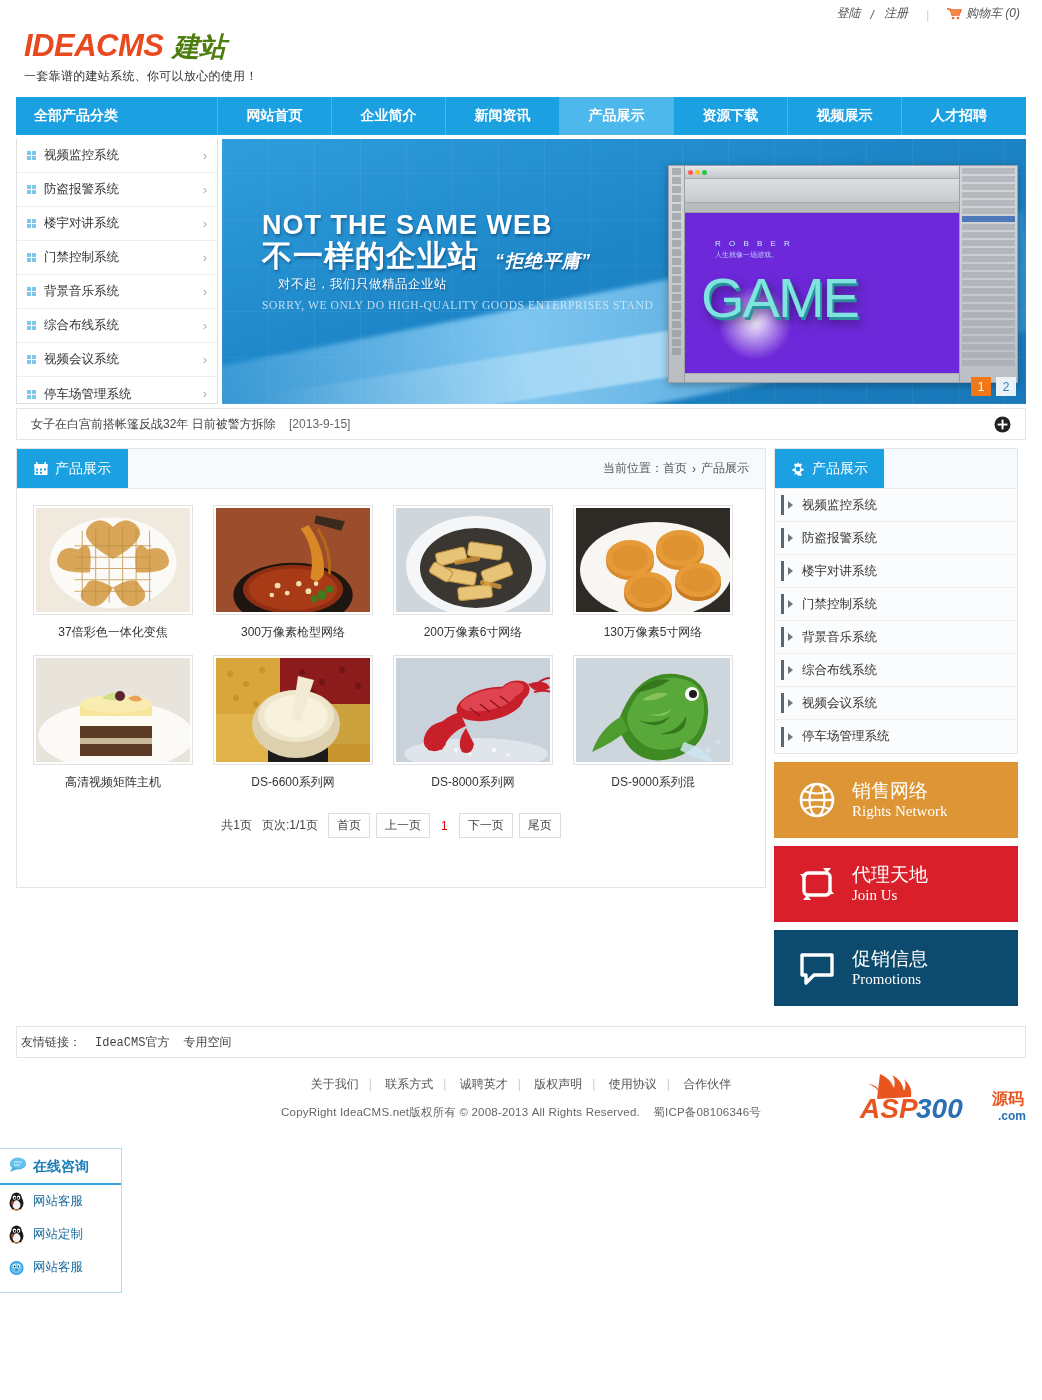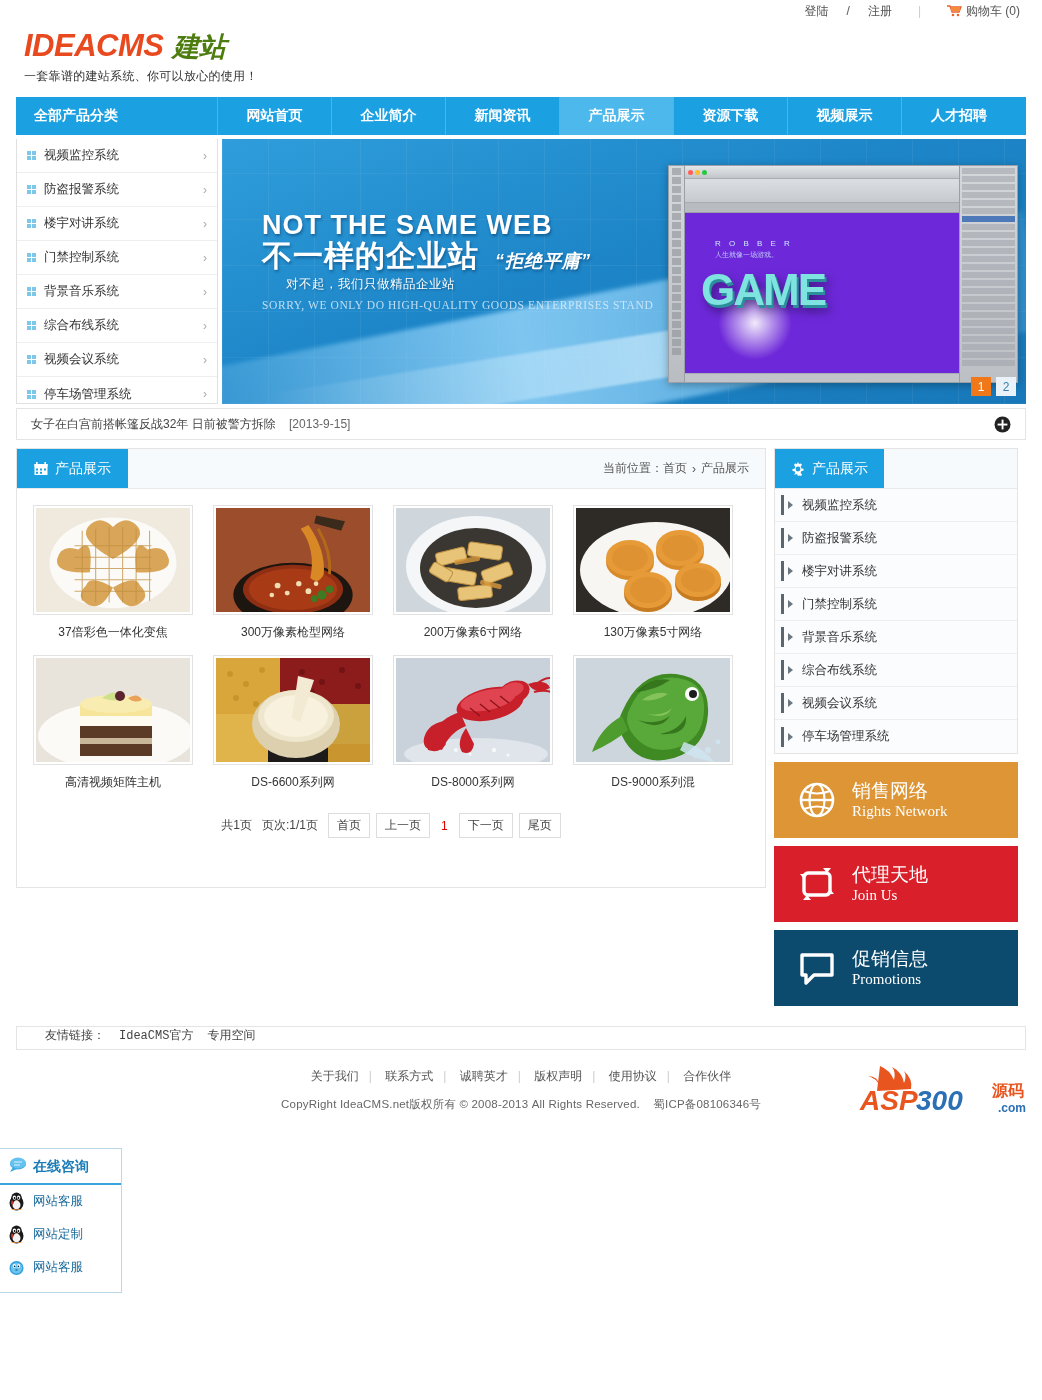--- a/index.html
+++ b/index.html
@@ -12,25 +12,26 @@
     position: relative;
     overflow: hidden;
   }
   .page { width: 1042px; position: relative; }
 
   
   .topbar {
     height: 22px;
     display: flex;
     justify-content: flex-end;
-    align-items: center;
+    align-items: flex-end;
     padding-right: 22px;
     font-size: 12px;
     color: #555;
-    gap: 18px;
+    gap: 10px;
+    font-style: italic;
   }
   .topbar a { color: #555; text-decoration: none; }
   .topbar .sep { color: #ccc; margin: 0 8px; }
   .cart-wrap { display: flex; align-items: center; gap: 4px; }
   .cart-icon { width: 15px; height: 12px; position: relative; display: inline-block; }
   .cart-icon svg { display: block; }
 
   
   .header {
     height: 75px;
@@ -196,21 +197,21 @@
     align-items: flex-end;
   }
   .bt-cn1 .reject {
     font-size: 18px;
     font-style: italic;
     margin-left: 16px;
     margin-bottom: 2px;
   }
   .bt-cn2 {
     font-size: 12.5px;
-    margin-left: 24px;
+    margin-left: 16px;
     margin-top: 2px;
     letter-spacing: .5px;
     text-shadow: 1px 1px 2px rgba(0,40,80,.4);
     display: inline-block;
   }
   .bt-en2 {
     font-size: 11.5px;
     letter-spacing: .6px;
     color: #d8ecfa;
     margin-top: 6px;
@@ -258,21 +259,21 @@
     position: relative;
     overflow: hidden;
   }
   .ps-robber {
     position: absolute; left: 30px; top: 26px;
     color: #cfe8ff; font-size: 8px; letter-spacing: 3px;
   }
   .ps-robber small { display:block; letter-spacing: 0; font-size: 7px; opacity:.8; margin-top:2px;}
   .ps-game {
     position: absolute; left: 16px; top: 52px;
-    font-size: 44px; font-weight: bold;
+    font-size: 56px; font-weight: normal;
     color: #7fe3e0;
     letter-spacing: -2px;
     text-shadow: 2px 3px 0 #2b8f9c, 4px 6px 10px rgba(0,0,0,.5);
     font-family: "Liberation Sans", sans-serif;
   }
   .ps-glow {
     position: absolute; left: 30px; top: 70px;
     width: 80px; height: 80px;
     background: radial-gradient(circle, rgba(255,255,255,.9), rgba(160,230,255,0) 65%);
   }
@@ -438,24 +439,24 @@
     cursor: pointer;
   }
   .promo-cn { font-size: 19px; line-height: 1.15; }
   .promo-en { font-size: 15px; font-family: "Liberation Serif", serif; line-height: 1.2; }
   .promo-icon { width: 38px; height: 38px; flex-shrink: 0; }
 
   
   .links-bar {
     margin: 20px 16px 0;
     border: 1px solid #e4e4e4;
-    height: 24px;
-    display: flex;
-    align-items: flex-start;
-    padding: 0 28px;
+    height: 32px;
+    display: flex;
+    align-items: center;
+    padding: 0 4px;
     font-size: 12px;
     color: #444;
     gap: 14px;
     font-family: "Liberation Mono", monospace;
   }
   .links-bar a { color: #444; text-decoration: none; }
   .footer {
     margin-top: 18px;
     text-align: center;
     padding-bottom: 10px;

